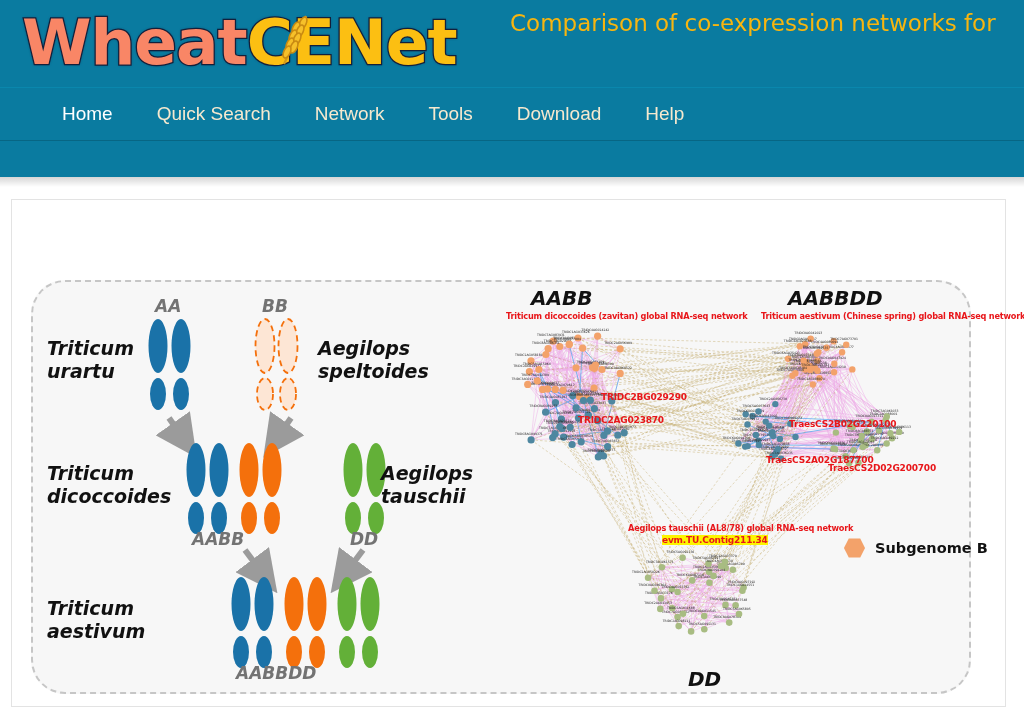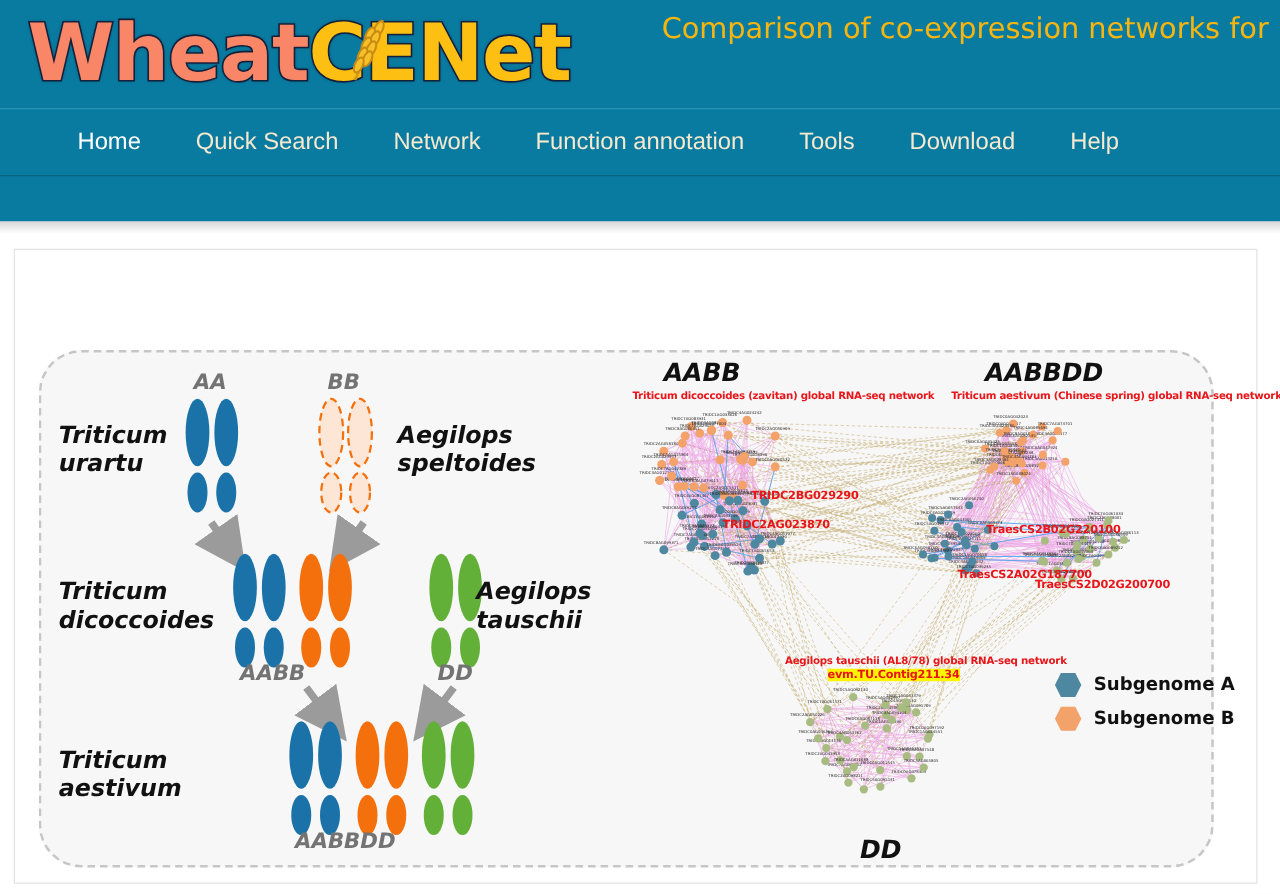--- a/index.html
+++ b/index.html
@@ -41,21 +41,20 @@
   .wheat-emblem{
     position:absolute;left:262px;top:6px;width:72px;height:72px;
     pointer-events:none;
   }
   .tagline{
     position:absolute;left:510px;top:8px;width:505px;
     color:#f7b50f;
     font-family:"DejaVu Sans", sans-serif;
     font-size:23px;line-height:31px;
     font-weight:500;
-    text-align:right;
   }
   .tagline div{white-space:nowrap;}
 
   
   .nav{
     position:relative;width:1024px;height:53px;
     background:#0a7ba0;
     border-top:1px solid #0a87ad;
     box-sizing:border-box;
   }
@@ -198,23 +197,20 @@
   <nav class="nav">
     <ul class="nav-list">
       <li>
           <a class="nav-link active">Home</a>
         </li>
       <li>
           <a class="nav-link">Quick Search</a>
         </li>
       <li>
           <a class="nav-link">Network</a>
-        </li>
-      <li>
-          <a class="nav-link">Function annotation</a>
         </li>
       <li>
           <a class="nav-link">Tools</a>
         </li>
       <li>
           <a class="nav-link">Download</a>
         </li>
       <li>
           <a class="nav-link">Help</a>
         </li>
@@ -1549,26 +1545,20 @@
           <div class="gene-hl" style="left:128px;top:110px;">TRIDC2BG029290</div>
           <div class="gene-hl" style="left:105px;top:133px;">TRIDC2AG023870</div>
           <div class="gene-hl" style="left:316px;top:137px;">TraesCS2B02G220100</div>
           <div class="gene-hl" style="left:293px;top:173px;">TraesCS2A02G187700</div>
           <div class="gene-hl" style="left:355px;top:181px;">TraesCS2D02G200700</div>
           <div class="gene-hl yellow" style="left:189px;top:253px;">evm.TU.Contig211.34</div>
 
           <div class="legend">
             <div class="legend-row">
               <svg class="hexbox" viewBox="0 0 24 24">
-                  <polygon points="6,2 18,2 23,12 18,22 6,22 1,12" fill="#4e87a0"></polygon>
-                </svg>
-              <span class="legend-text">Subgenome A</span>
-            </div>
-            <div class="legend-row">
-              <svg class="hexbox" viewBox="0 0 24 24">
                   <polygon points="6,2 18,2 23,12 18,22 6,22 1,12" fill="#f3a26a"></polygon>
                 </svg>
               <span class="legend-text">Subgenome B</span>
             </div>
           </div>
 
         </div>
 
       </div>
     </div>

